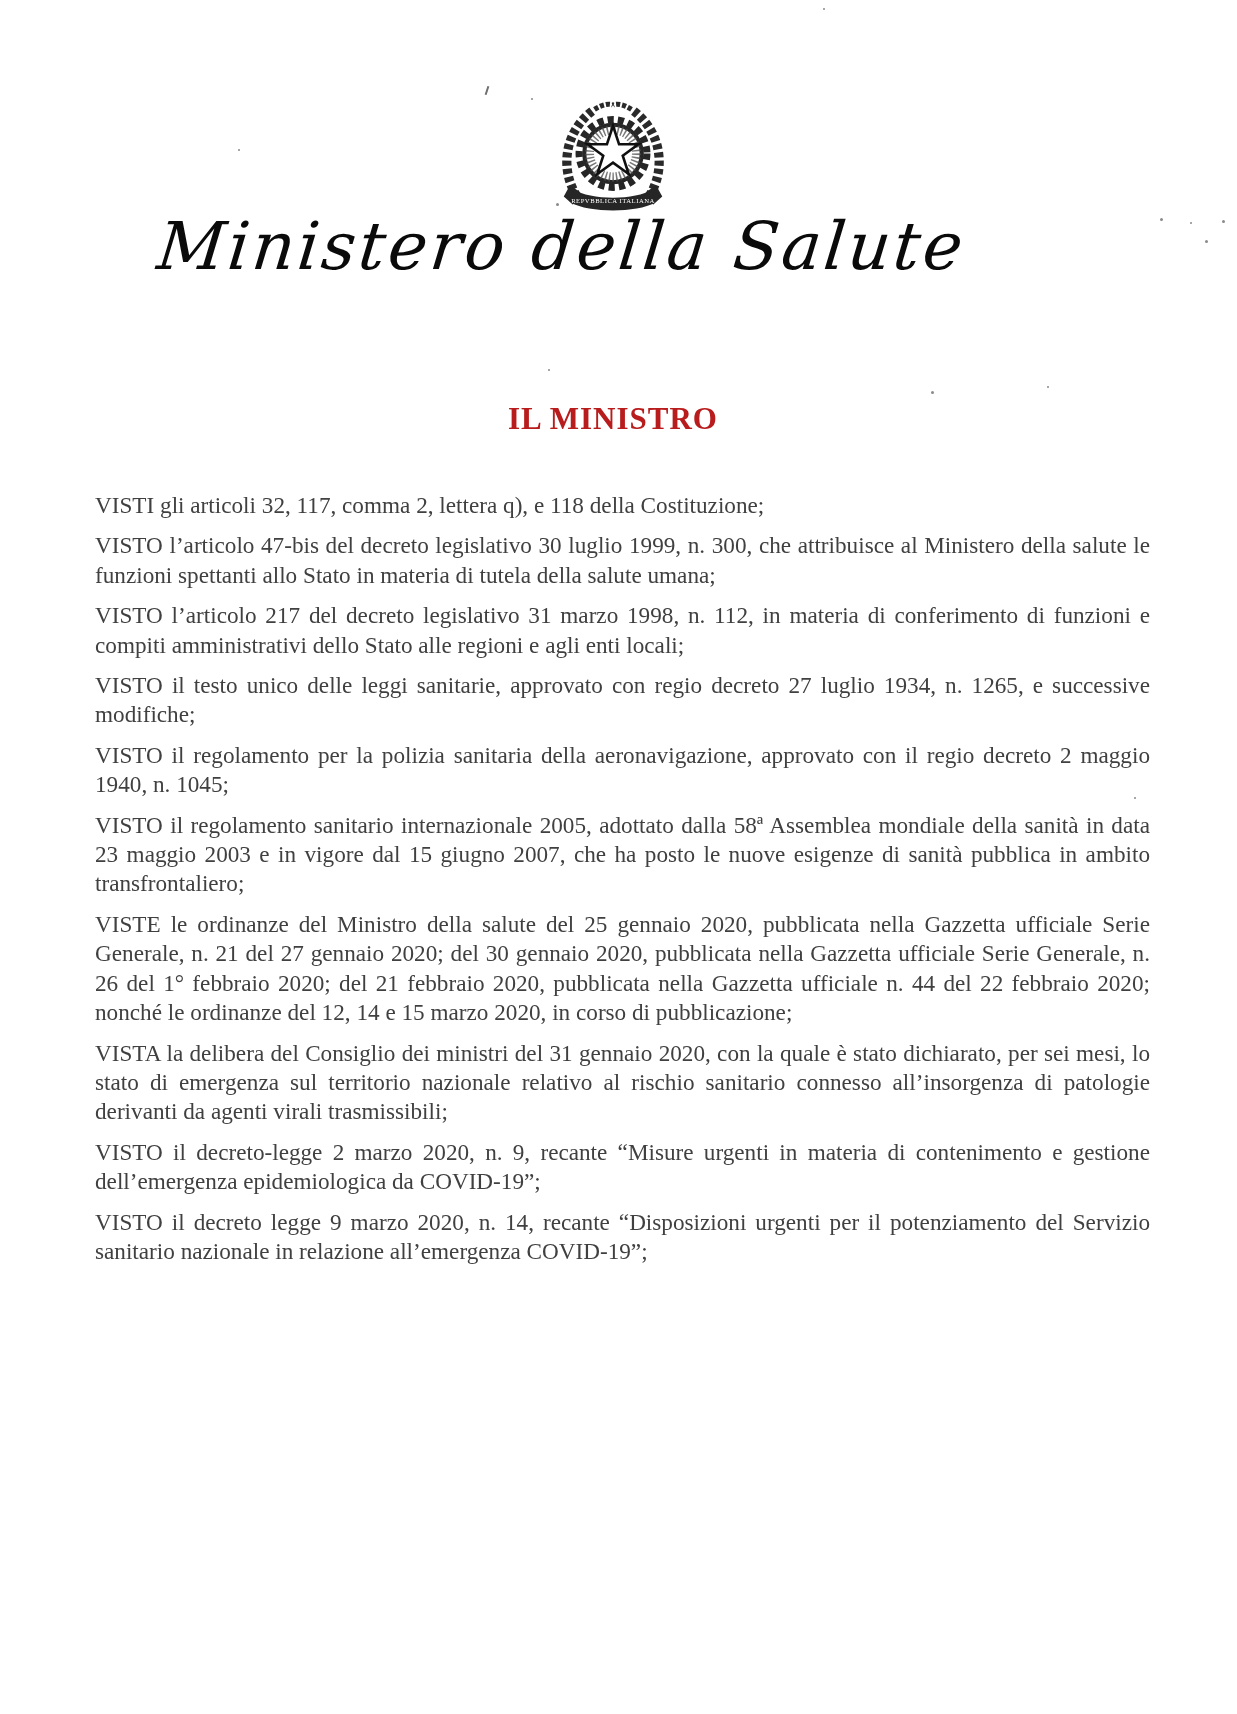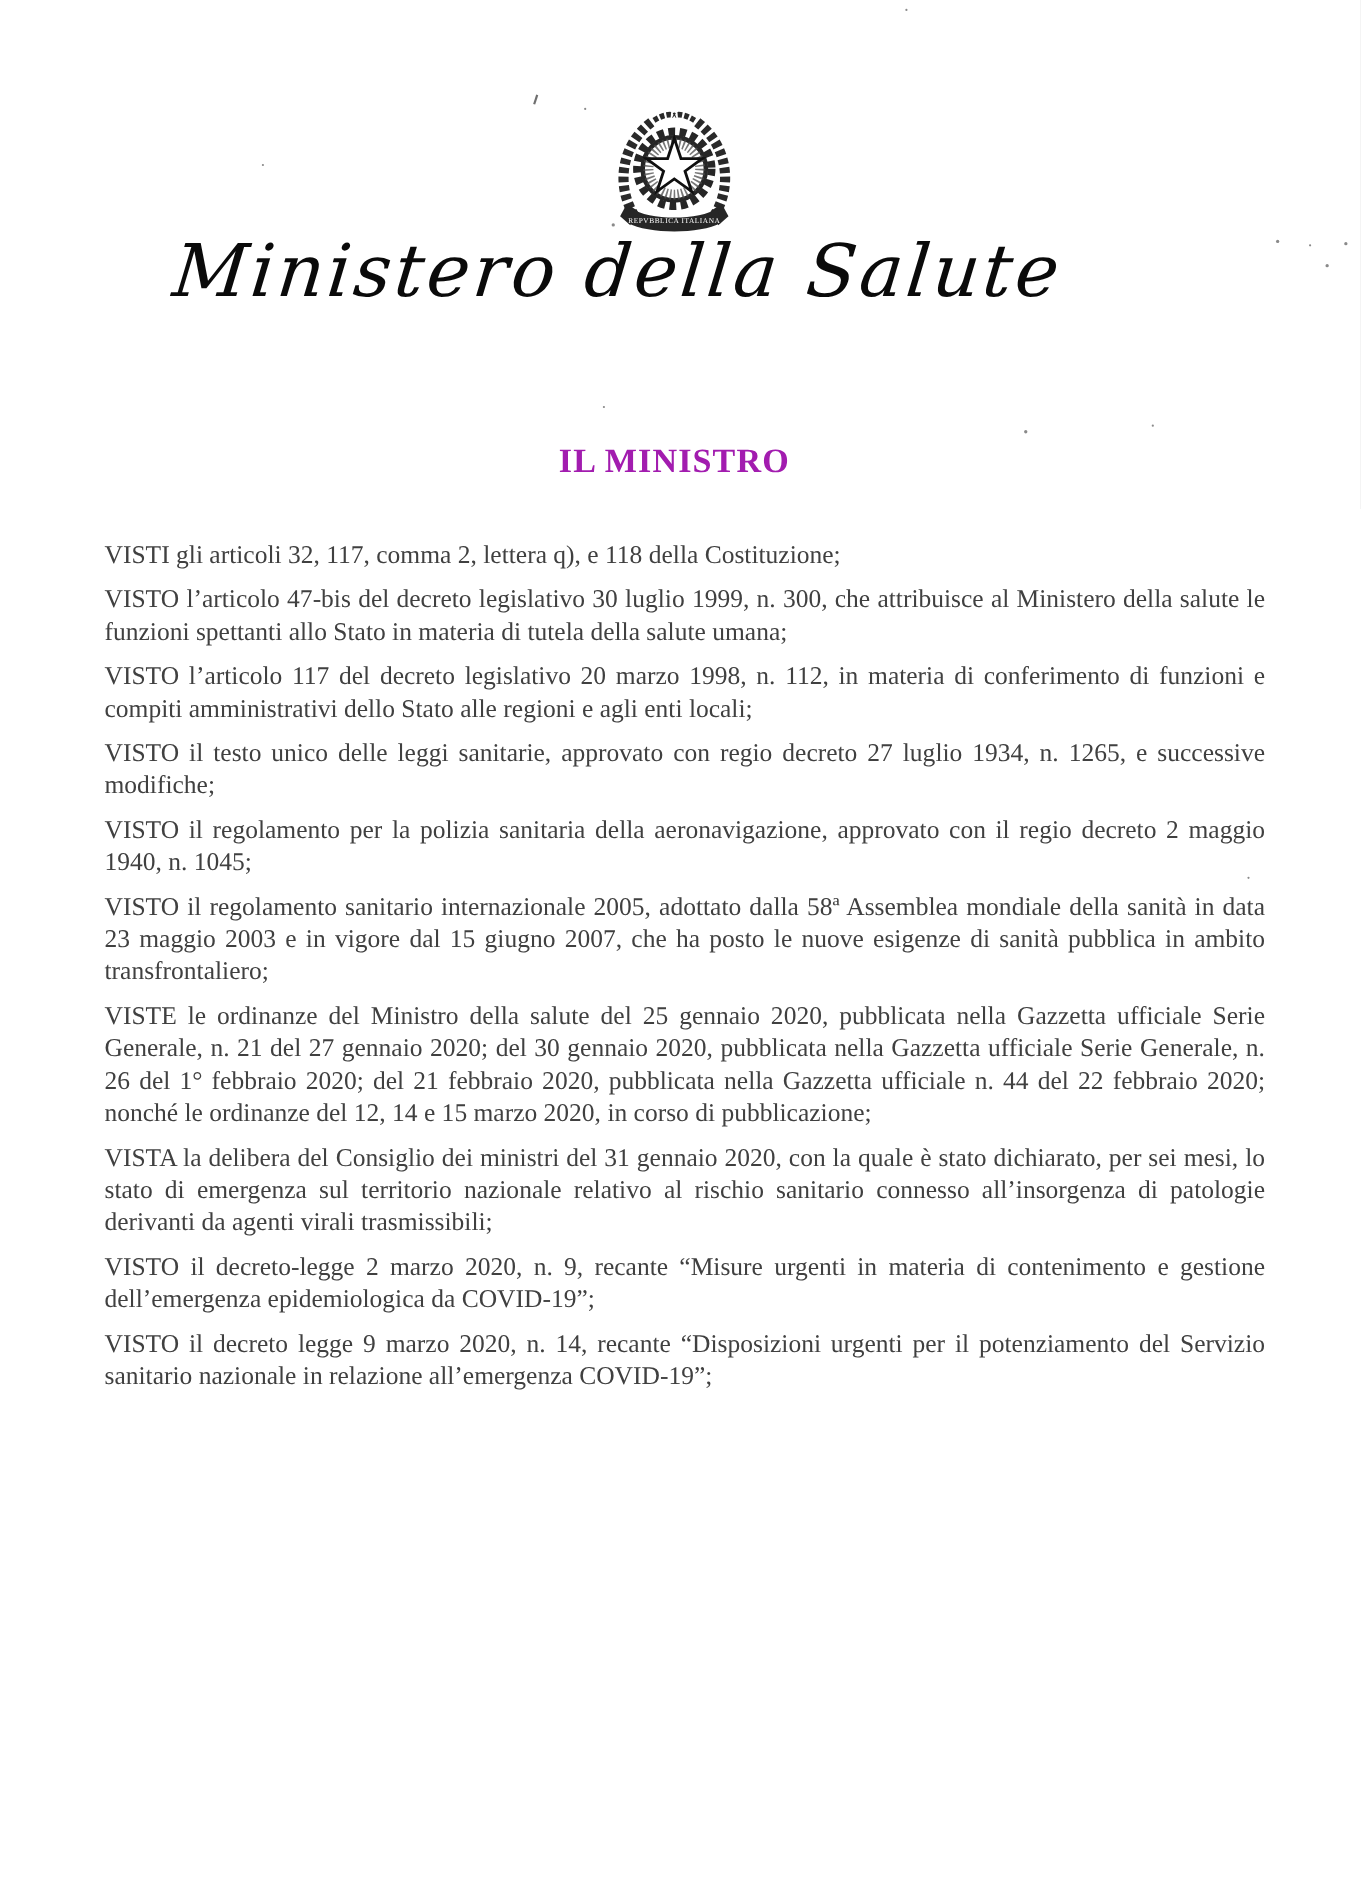--- a/index.html
+++ b/index.html
@@ -38,21 +38,21 @@
   }
   .heading {
     position: absolute;
     left: 0;
     top: 401px;
     width: 1226px;
     text-align: center;
     font-size: 31px;
     font-weight: bold;
     letter-spacing: 1px;
-    color: #a21caf;
+    color: #b91c1c;
   }
   .content {
     position: absolute;
     left: 95px;
     top: 491px;
     width: 1055px;
   }
   .content p {
     margin: 0 0 11px 0;
     font-size: 23.2px;
@@ -96,21 +96,21 @@
     <text x="55" y="104" font-size="6.5" fill="#ffffff" text-anchor="middle" font-family="Liberation Serif, serif" letter-spacing="0.5">REPVBBLICA ITALIANA</text>
   </svg>
 
   <div class="script-title">Ministero della Salute</div>
 
   <div class="heading">IL MINISTRO</div>
 
   <div class="content">
     <p>VISTI gli articoli 32, 117, comma 2, lettera q), e 118 della Costituzione;</p>
     <p>VISTO l’articolo 47-bis del decreto legislativo 30 luglio 1999, n. 300, che attribuisce al Ministero della salute le funzioni spettanti allo Stato in materia di tutela della salute umana;</p>
-    <p>VISTO l’articolo 117 del decreto legislativo 20 marzo 1998, n. 112, in materia di conferimento di funzioni e compiti amministrativi dello Stato alle regioni e agli enti locali;</p>
+    <p>VISTO l’articolo 217 del decreto legislativo 31 marzo 1998, n. 112, in materia di conferimento di funzioni e compiti amministrativi dello Stato alle regioni e agli enti locali;</p>
     <p>VISTO il testo unico delle leggi sanitarie, approvato con regio decreto 27 luglio 1934, n. 1265, e successive modifiche;</p>
     <p>VISTO il regolamento per la polizia sanitaria della aeronavigazione, approvato con il regio decreto 2 maggio 1940, n. 1045;</p>
     <p>VISTO il regolamento sanitario internazionale 2005, adottato dalla 58ª Assemblea mondiale della sanità in data 23 maggio 2003 e in vigore dal 15 giugno 2007, che ha posto le nuove esigenze di sanità pubblica in ambito transfrontaliero;</p>
     <p>VISTE le ordinanze del Ministro della salute del 25 gennaio 2020, pubblicata nella Gazzetta ufficiale Serie Generale, n. 21 del 27 gennaio 2020; del 30 gennaio 2020, pubblicata nella Gazzetta ufficiale Serie Generale, n. 26 del 1° febbraio 2020; del 21 febbraio 2020, pubblicata nella Gazzetta ufficiale n. 44 del 22 febbraio 2020; nonché le ordinanze del 12, 14 e 15 marzo 2020, in corso di pubblicazione;</p>
     <p>VISTA la delibera del Consiglio dei ministri del 31 gennaio 2020, con la quale è stato dichiarato, per sei mesi, lo stato di emergenza sul territorio nazionale relativo al rischio sanitario connesso all’insorgenza di patologie derivanti da agenti virali trasmissibili;</p>
     <p>VISTO il decreto-legge 2 marzo 2020, n. 9, recante “Misure urgenti in materia di contenimento e gestione dell’emergenza epidemiologica da COVID-19”;</p>
     <p>VISTO il decreto legge 9 marzo 2020, n. 14, recante “Disposizioni urgenti per il potenziamento del Servizio sanitario nazionale in relazione all’emergenza COVID-19”;</p>
   </div>
 
   <div class="slash-mark" style="left:486px; top:86px;"></div>

